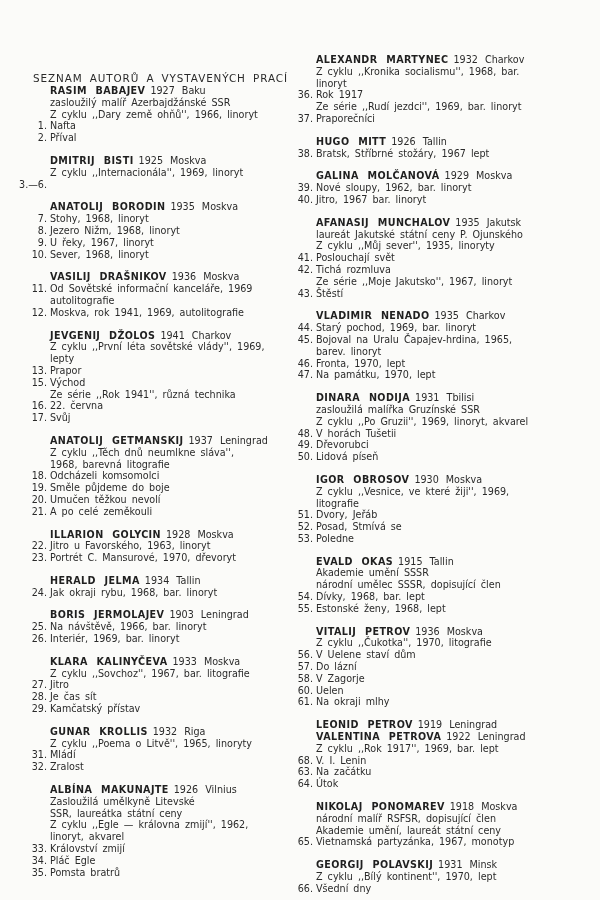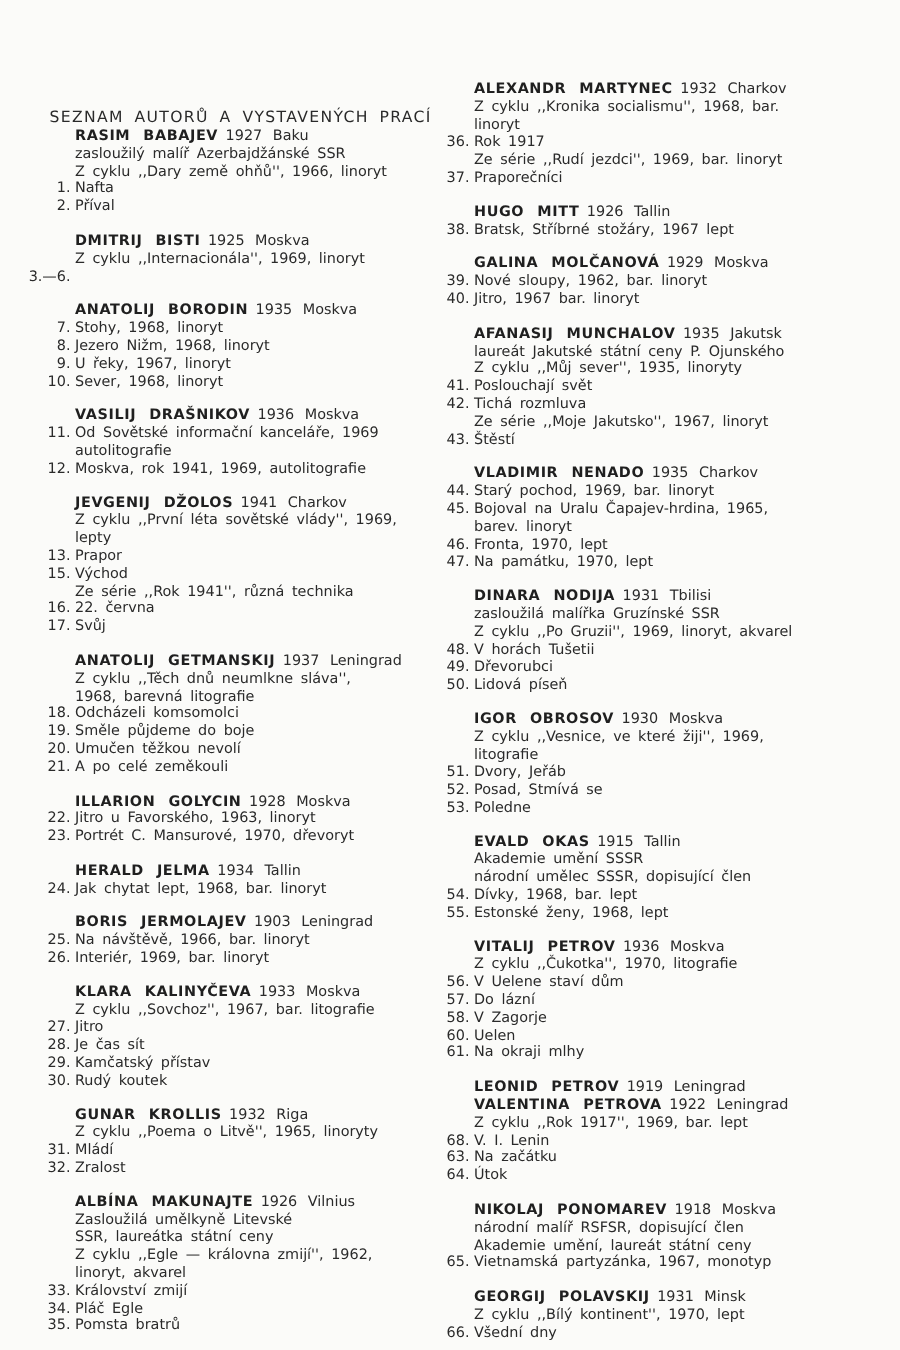--- a/index.html
+++ b/index.html
@@ -84,34 +84,33 @@
         <div class="line work-line"><span class="num">20.</span><span class="text">Umučen těžkou nevolí</span></div>
         <div class="line work-line"><span class="num">21.</span><span class="text">A po celé zeměkouli</span></div>
       </div>
       <div class="entry">
         <div class="line author-line"><span class="author-name">ILLARION GOLYCIN</span><span class="author-meta">1928 Moskva</span></div>
         <div class="line work-line"><span class="num">22.</span><span class="text">Jitro u Favorského, 1963, linoryt</span></div>
         <div class="line work-line"><span class="num">23.</span><span class="text">Portrét C. Mansurové, 1970, dřevoryt</span></div>
       </div>
       <div class="entry">
         <div class="line author-line"><span class="author-name">HERALD JELMA</span><span class="author-meta">1934 Tallin</span></div>
-        <div class="line work-line"><span class="num">24.</span><span class="text">Jak chytat lept, 1968, bar. linoryt</span></div>
+        <div class="line work-line"><span class="num">24.</span><span class="text">Jak okraji rybu, 1968, bar. linoryt</span></div>
       </div>
       <div class="entry">
         <div class="line author-line"><span class="author-name">BORIS JERMOLAJEV</span><span class="author-meta">1903 Leningrad</span></div>
         <div class="line work-line"><span class="num">25.</span><span class="text">Na návštěvě, 1966, bar. linoryt</span></div>
         <div class="line work-line"><span class="num">26.</span><span class="text">Interiér, 1969, bar. linoryt</span></div>
       </div>
       <div class="entry">
         <div class="line author-line"><span class="author-name">KLARA KALINYČEVA</span><span class="author-meta">1933 Moskva</span></div>
         <div class="line work-line"><span class="num"></span><span class="text">Z cyklu ,,Sovchoz'', 1967, bar. litografie</span></div>
         <div class="line work-line"><span class="num">27.</span><span class="text">Jitro</span></div>
         <div class="line work-line"><span class="num">28.</span><span class="text">Je čas sít</span></div>
         <div class="line work-line"><span class="num">29.</span><span class="text">Kamčatský přístav</span></div>
-        <div class="line work-line"><span class="num">30.</span><span class="text">Rudý koutek</span></div>
       </div>
       <div class="entry">
         <div class="line author-line"><span class="author-name">GUNAR KROLLIS</span><span class="author-meta">1932 Riga</span></div>
         <div class="line work-line"><span class="num"></span><span class="text">Z cyklu ,,Poema o Litvě'', 1965, linoryty</span></div>
         <div class="line work-line"><span class="num">31.</span><span class="text">Mládí</span></div>
         <div class="line work-line"><span class="num">32.</span><span class="text">Zralost</span></div>
       </div>
       <div class="entry">
         <div class="line author-line"><span class="author-name">ALBÍNA MAKUNAJTE</span><span class="author-meta">1926 Vilnius</span></div>
         <div class="line work-line"><span class="num"></span><span class="text">Zasloužilá umělkyně Litevské</span></div>

